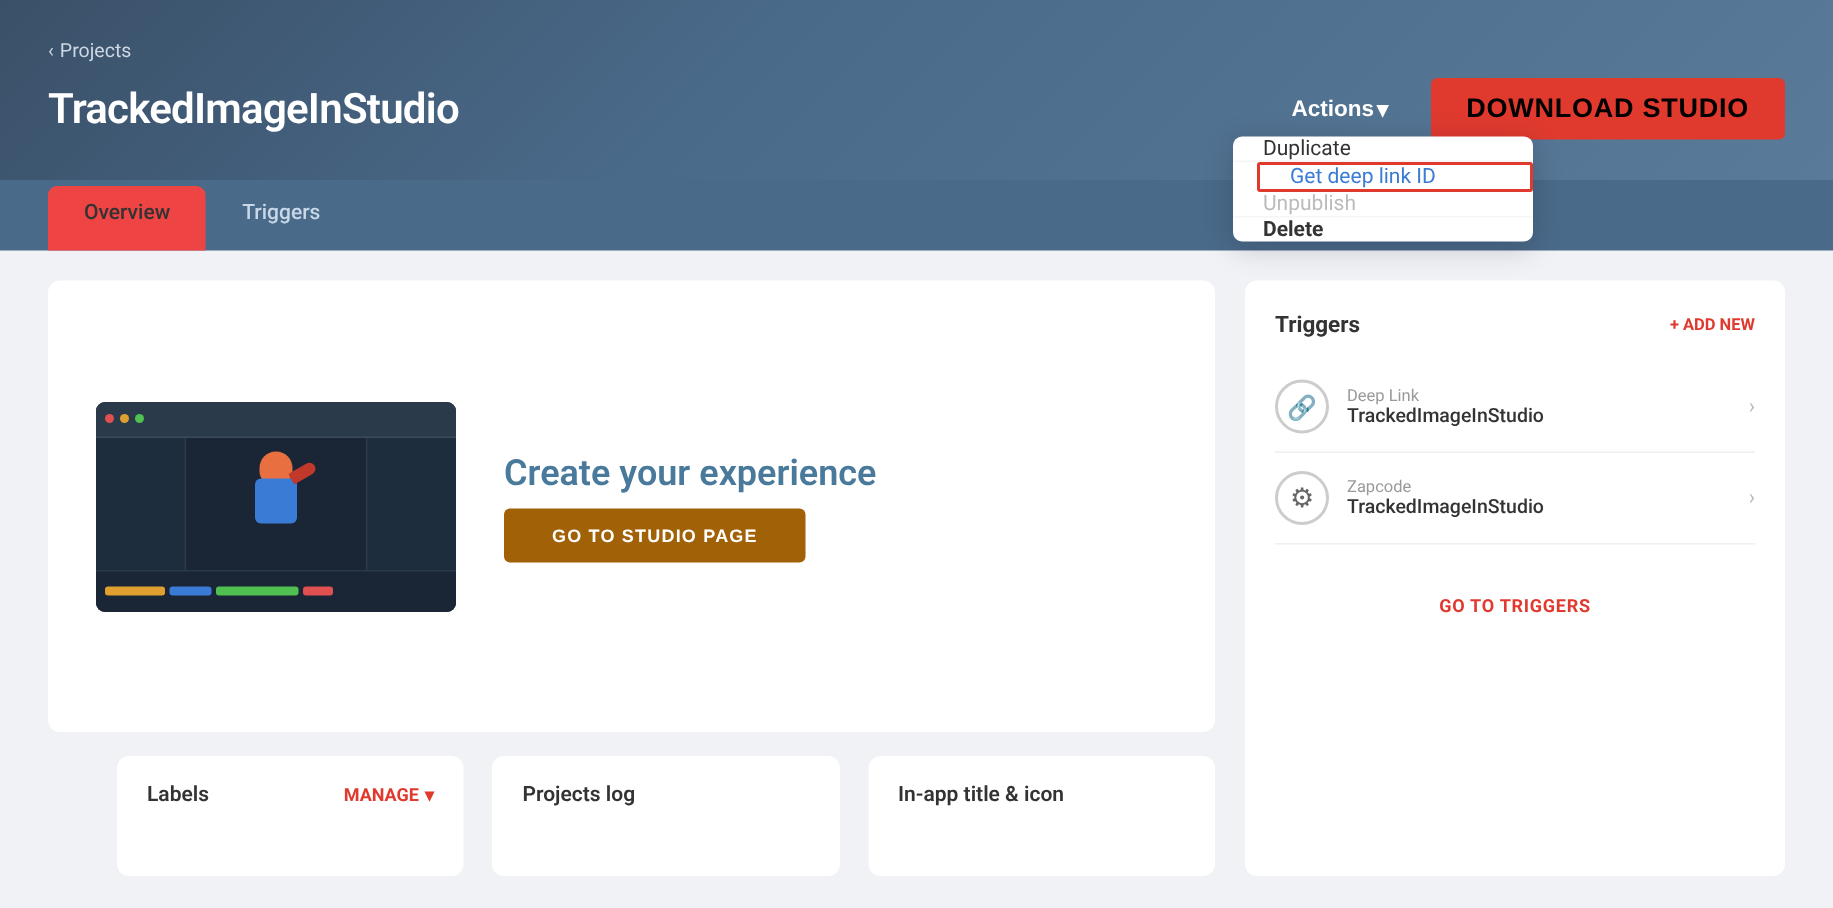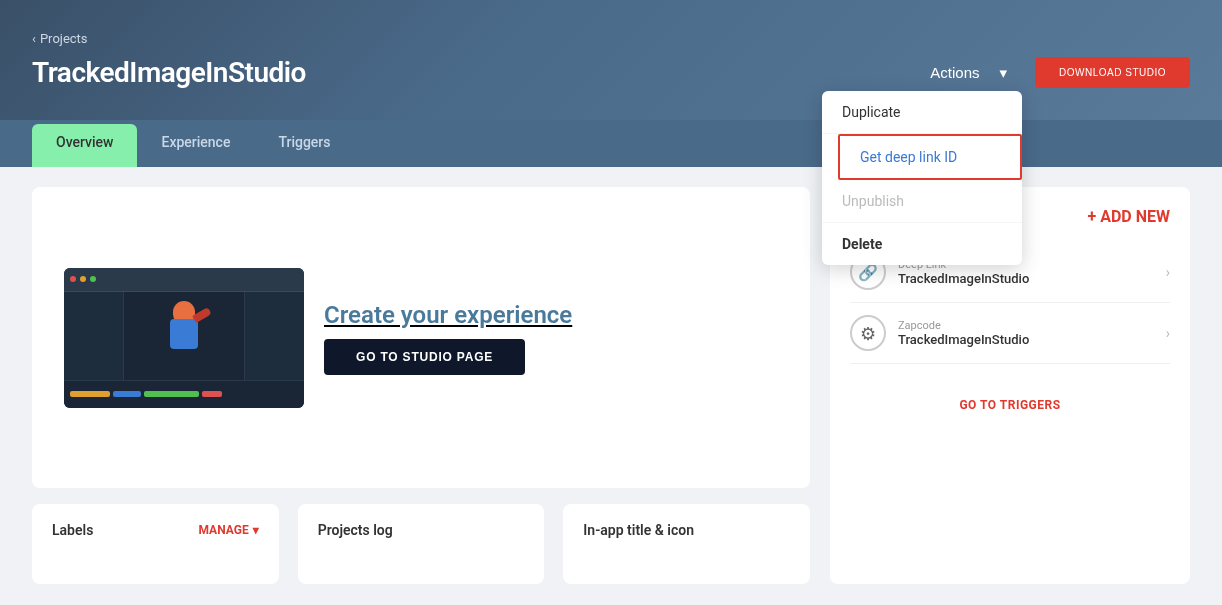--- a/index.html
+++ b/index.html
@@ -37,34 +37,34 @@
     .header-actions {
       display: flex;
       align-items: center;
       gap: 16px;
     }
     .actions-btn {
       color: #fff;
       background: transparent;
       border: none;
       font-size: 15px;
-      font-weight: 400;
-      cursor: pointer;
-      display: flex;
-      align-items: center;
-      gap: 20px;
+      font-weight: 700;
+      cursor: pointer;
+      display: flex;
+      align-items: center;
+      gap: 2px;
       padding: 8px 12px;
     }
     .download-btn {
       background: #e03a2f;
-      color: #ffffff;
+      color: #000000;
       border: none;
       padding: 10px 24px;
-      font-size: 10px;
-      font-weight: 400;
+      font-size: 18px;
+      font-weight: 700;
       letter-spacing: 0.5px;
       cursor: pointer;
       border-radius: 4px;
     }
 
     
     .nav-tabs {
       background: #4a6a8a;
       display: flex;
       padding: 0 32px;
@@ -74,21 +74,21 @@
       color: #c8d8e8;
       padding: 14px 24px;
       font-size: 14px;
       font-weight: 500;
       cursor: pointer;
       border-bottom: 3px solid transparent;
       position: relative;
     }
     .nav-tab.active {
       color: #fff;
-      background: #86efac;
+      background: #ef4444;
       color: #333;
       border-radius: 6px 6px 0 0;
       border-bottom: none;
       margin-top: 4px;
       padding-top: 10px;
     }
 
     
     .main {
       display: flex;
@@ -106,23 +106,22 @@
       gap: 16px;
     }
 
     
     .hero-card {
       background: #fff;
       border-radius: 8px;
       padding: 28px 32px;
       display: flex;
       align-items: center;
-      gap: 20px;
+      gap: 32px;
       flex: 1;
-      text-decoration: underline;
     }
     .hero-image {
       width: 240px;
       height: 140px;
       background: linear-gradient(135deg, #2a3a4a, #3a5068);
       border-radius: 6px;
       flex-shrink: 0;
       overflow: hidden;
       position: relative;
       display: flex;
@@ -148,35 +147,36 @@
     
     .char { width: 50px; height: 70px; position: relative; }
     .char-body { width: 28px; height: 30px; background: #3a7bd5; border-radius: 4px; position: absolute; top: 18px; left: 11px; }
     .char-head { width: 22px; height: 22px; background: #e87040; border-radius: 50% 50% 40% 40%; position: absolute; top: 0; left: 14px; }
     .char-wing { width: 18px; height: 8px; background: #c0392b; border-radius: 2px 8px 8px 2px; position: absolute; top: 10px; right: -2px; transform: rotate(-30deg); }
 
     .hero-content {}
     .hero-title { font-size: 24px; font-weight: 600; color: #4a7a9b; margin-bottom: 10px; }
     .hero-desc { font-size: 13px; color: #666; line-height: 1.5; margin-bottom: 20px; }
     .hero-btn {
-      background: #0f172a;
+      background: #a16207;
       color: #fff;
       border: none;
       padding: 11px 32px;
       font-size: 12px;
       font-weight: 700;
       letter-spacing: 0.8px;
       cursor: pointer;
       border-radius: 4px;
     }
 
     
     .bottom-cards {
       display: flex;
       gap: 19px;
+      margin-left: 46px;
     }
     .bottom-card {
       background: #fff;
       border-radius: 8px;
       padding: 18px 20px;
       flex: 1;
       min-height: 80px;
     }
     .bottom-card-header {
       display: flex;
@@ -201,21 +201,21 @@
       padding: 20px;
       flex: 1;
     }
     .triggers-header {
       display: flex;
       align-items: center;
       justify-content: space-between;
       margin-bottom: 16px;
     }
     .triggers-title { font-size: 15px; font-weight: 700; color: #333; }
-    .add-new-btn { color: #e03a2f; font-size: 16px; font-weight: 700; cursor: pointer; }
+    .add-new-btn { color: #e03a2f; font-size: 11px; font-weight: 700; cursor: pointer; }
     .trigger-item {
       display: flex;
       align-items: center;
       padding: 12px 0;
       border-bottom: 1px solid #f0f0f0;
       cursor: pointer;
     }
     .trigger-item:last-of-type { border-bottom: none; }
     .trigger-icon {
       width: 36px;
@@ -249,21 +249,21 @@
       top: 91px;
       right: 200px;
       background: #fff;
       border-radius: 6px;
       box-shadow: 0 4px 20px rgba(0,0,0,0.18);
       min-width: 200px;
       z-index: 200;
       overflow: hidden;
     }
     .dropdown-item {
-      padding: 13px 20px;
+      padding: 0 20px;
       font-size: 14px;
       color: #333;
       cursor: pointer;
       border-bottom: 1px solid #f5f5f5;
     }
     .dropdown-item:last-child { border-bottom: none; font-weight: bold; }
     .dropdown-item.highlighted {
       color: #3a7bd5;
       background: #fff;
       border: 2px solid #e03a2f;
@@ -289,23 +289,20 @@
         <span>▾</span>
       </button>
       <button class="download-btn">DOWNLOAD STUDIO</button>
     </div>
   </div>
 </div>
 
 <div class="nav-tabs">
   <div class="nav-tab active">
     <span>Overview</span>
-  </div>
-  <div class="nav-tab">
-    <span>Experience</span>
   </div>
   <div class="nav-tab">
     <span>Triggers</span>
   </div>
 </div>
 
 <div class="main">
 
   <div class="left-panel">
 

